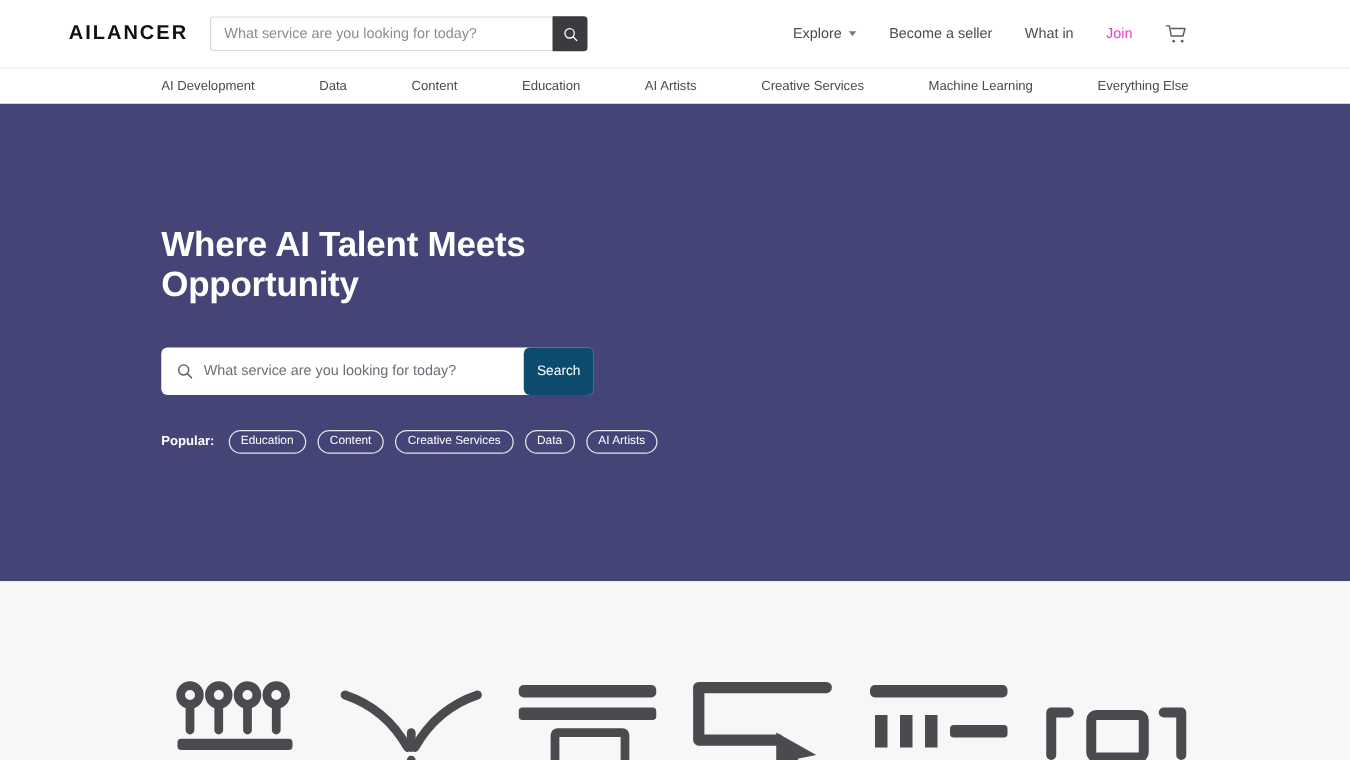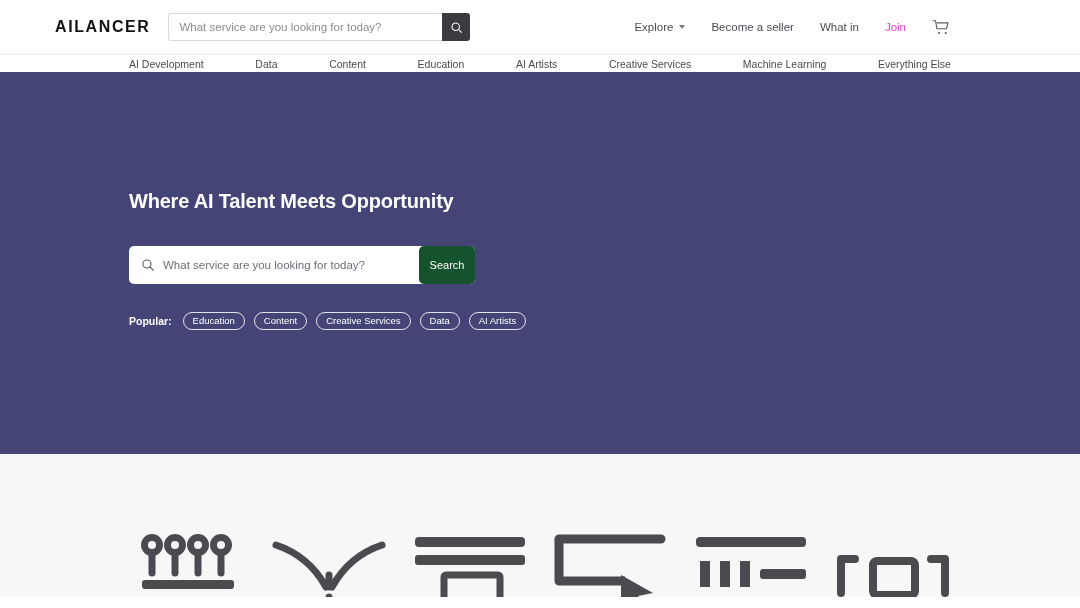--- a/index.html
+++ b/index.html
@@ -74,21 +74,21 @@
     width: 0; height: 0;
     border-left: 3.5px solid transparent;
     border-right: 3.5px solid transparent;
     border-top: 4px solid #7a7a84;
     display: inline-block;
   }
   .cart-icon { display: flex; align-items: center; }
 
   
   .catnav {
-    height: 18px;
+    height: 29px;
     background: #ffffff;
     border-top: 1px solid #ededf1;
     display: flex;
     align-items: center;
     padding: 0 129px;
     position: relative;
   }
   .catnav-inner {
     display: flex;
     width: 100%;
@@ -107,21 +107,21 @@
     height: 382px;
     padding: 0 129px;
     display: flex;
     flex-direction: column;
     justify-content: center;
     position: relative;
   }
   .hero-inner { margin-top: -6px; }
   .hero-title {
     color: #ffffff;
-    font-size: 20px;
+    font-size: 28px;
     font-weight: bold;
     line-height: 1.17;
     letter-spacing: -0.2px;
     max-width: 420px;
   }
   .hero-searchbar {
     margin-top: 33px;
     display: flex;
     width: 346px;
     height: 38px;
@@ -145,21 +145,21 @@
     padding: 0 8px;
     font-family: "Liberation Sans", sans-serif;
   }
   .hero-search-input::placeholder { color: #6d6d78; }
   .hero-search-btn {
     position: absolute;
     left: 290px;
     top: 0;
     width: 56px;
     height: 38px;
-    background: #14532d;
+    background: #0c4a6e;
     border: none;
     border-radius: 5px;
     color: #ffffff;
     font-size: 11px;
     font-family: "Liberation Sans", sans-serif;
     cursor: pointer;
   }
   .popular-row {
     margin-top: 28px;
     display: flex;

